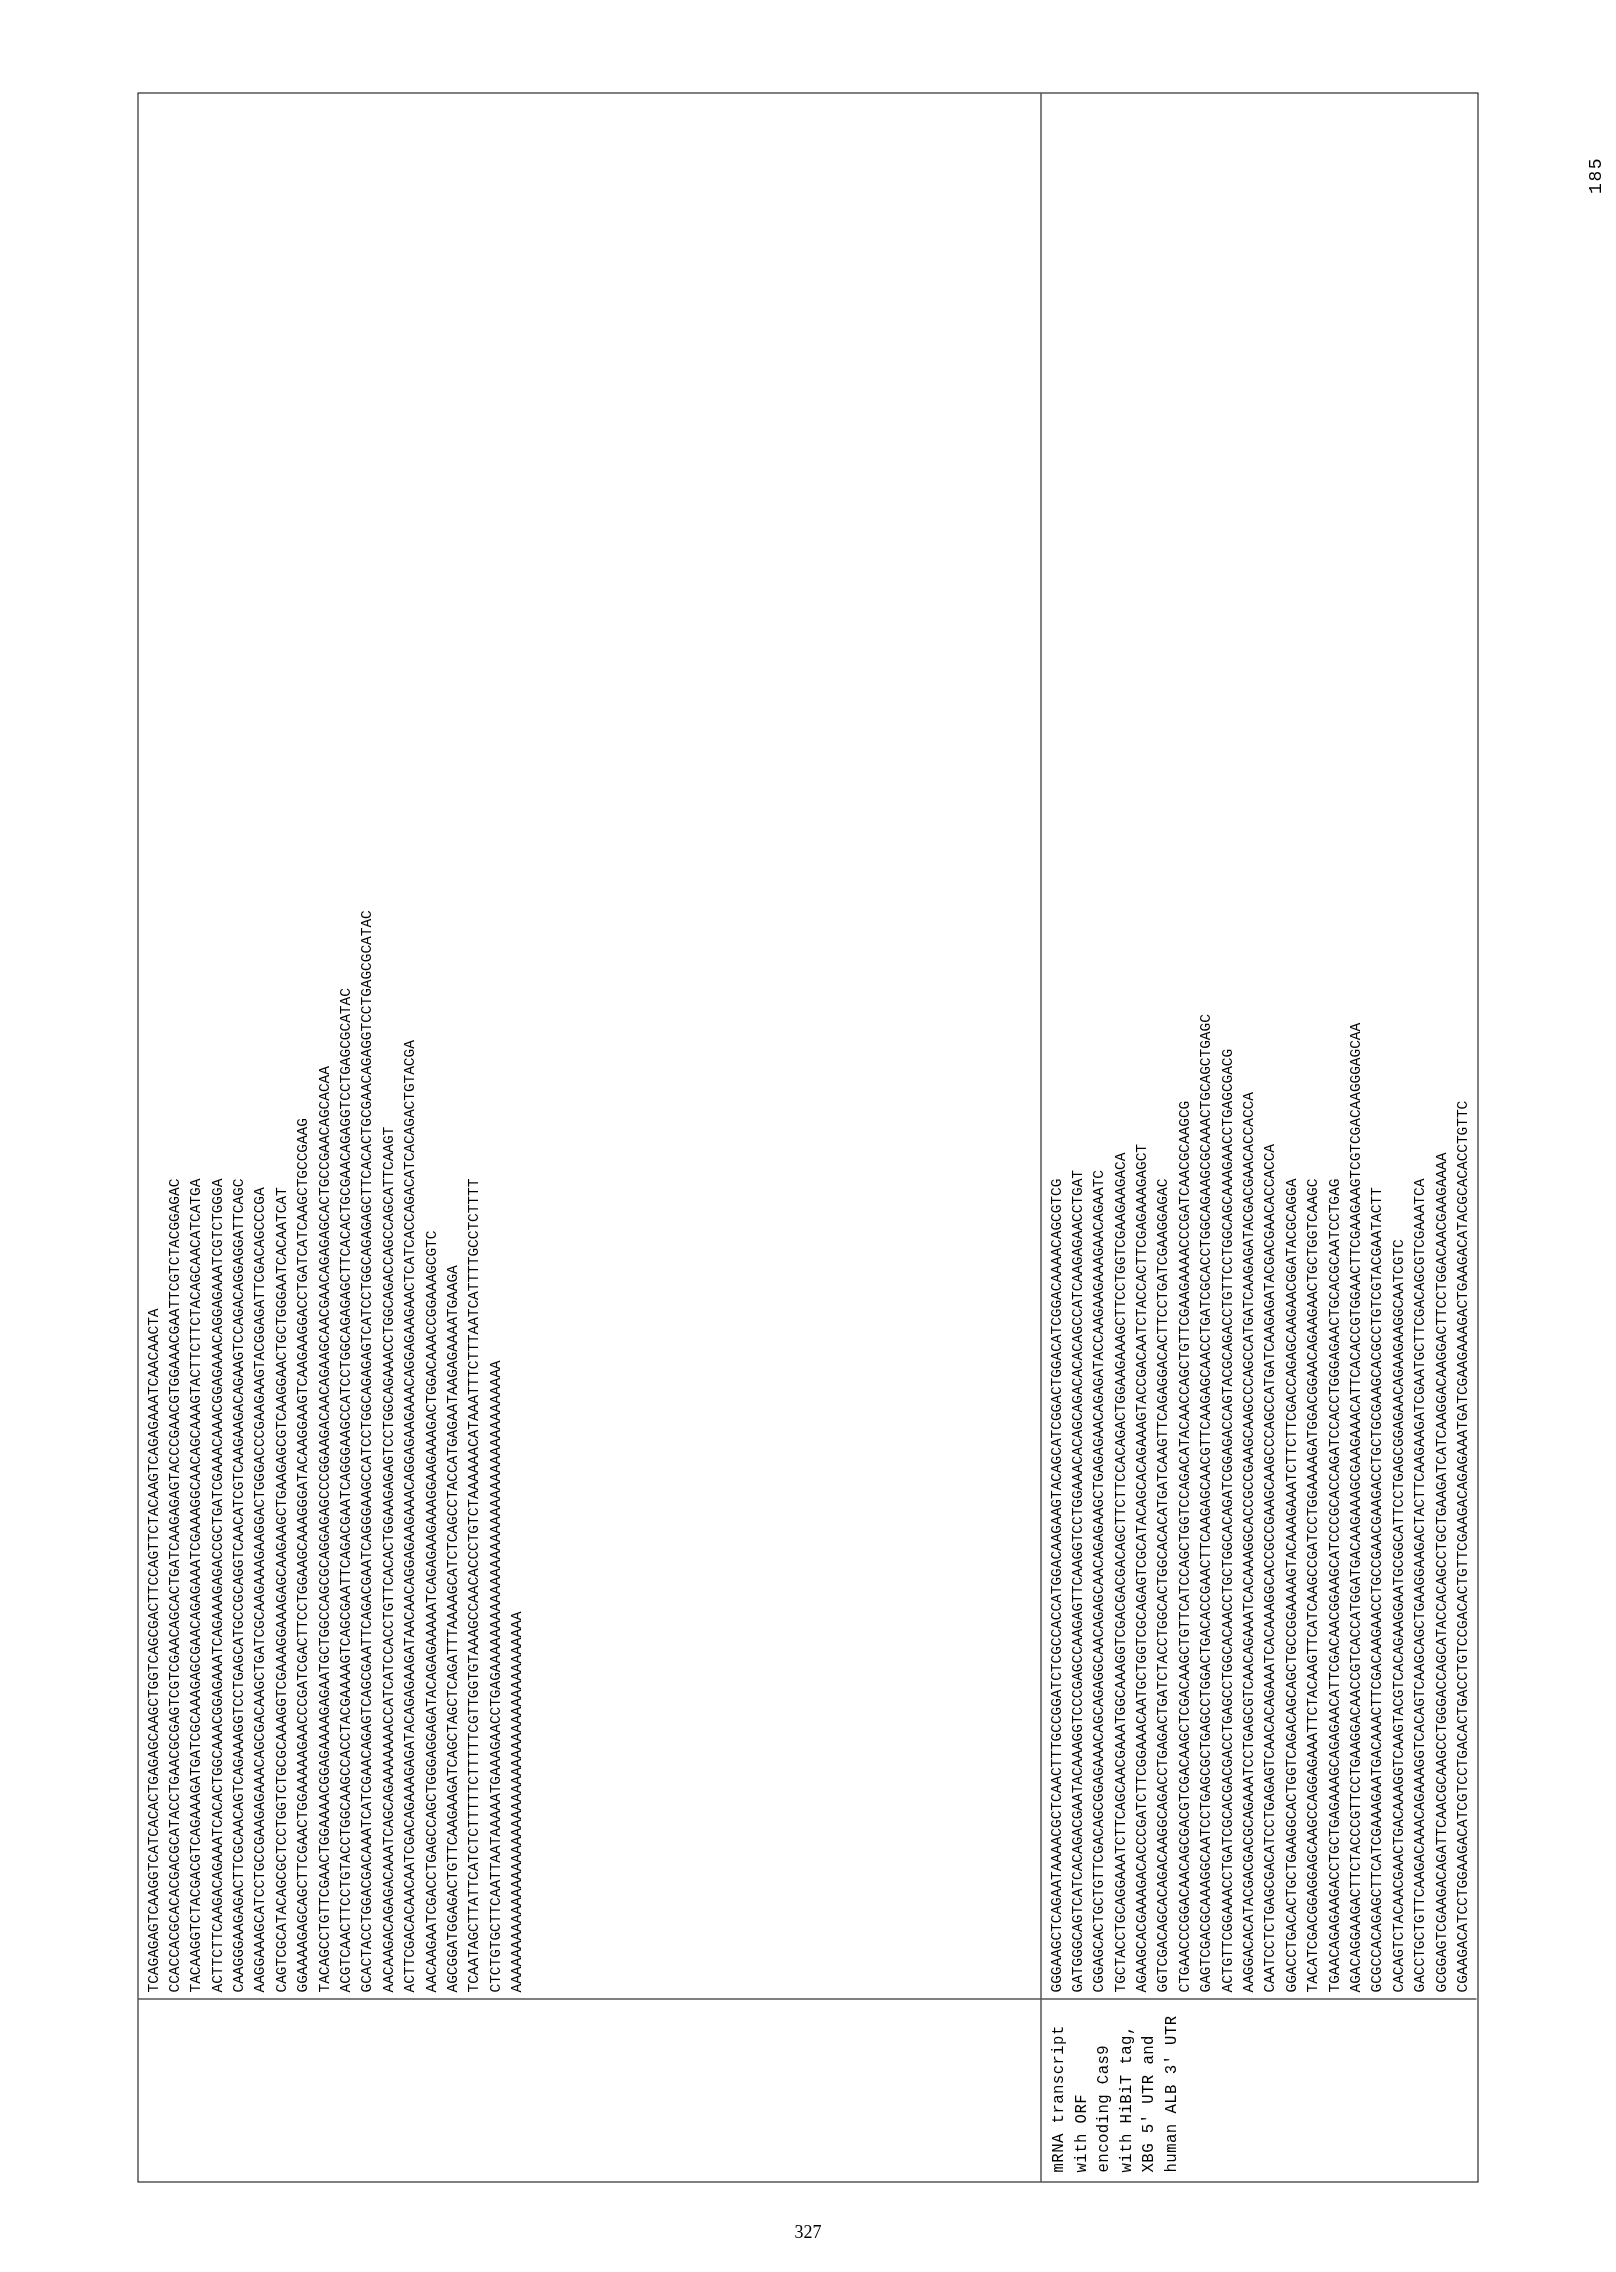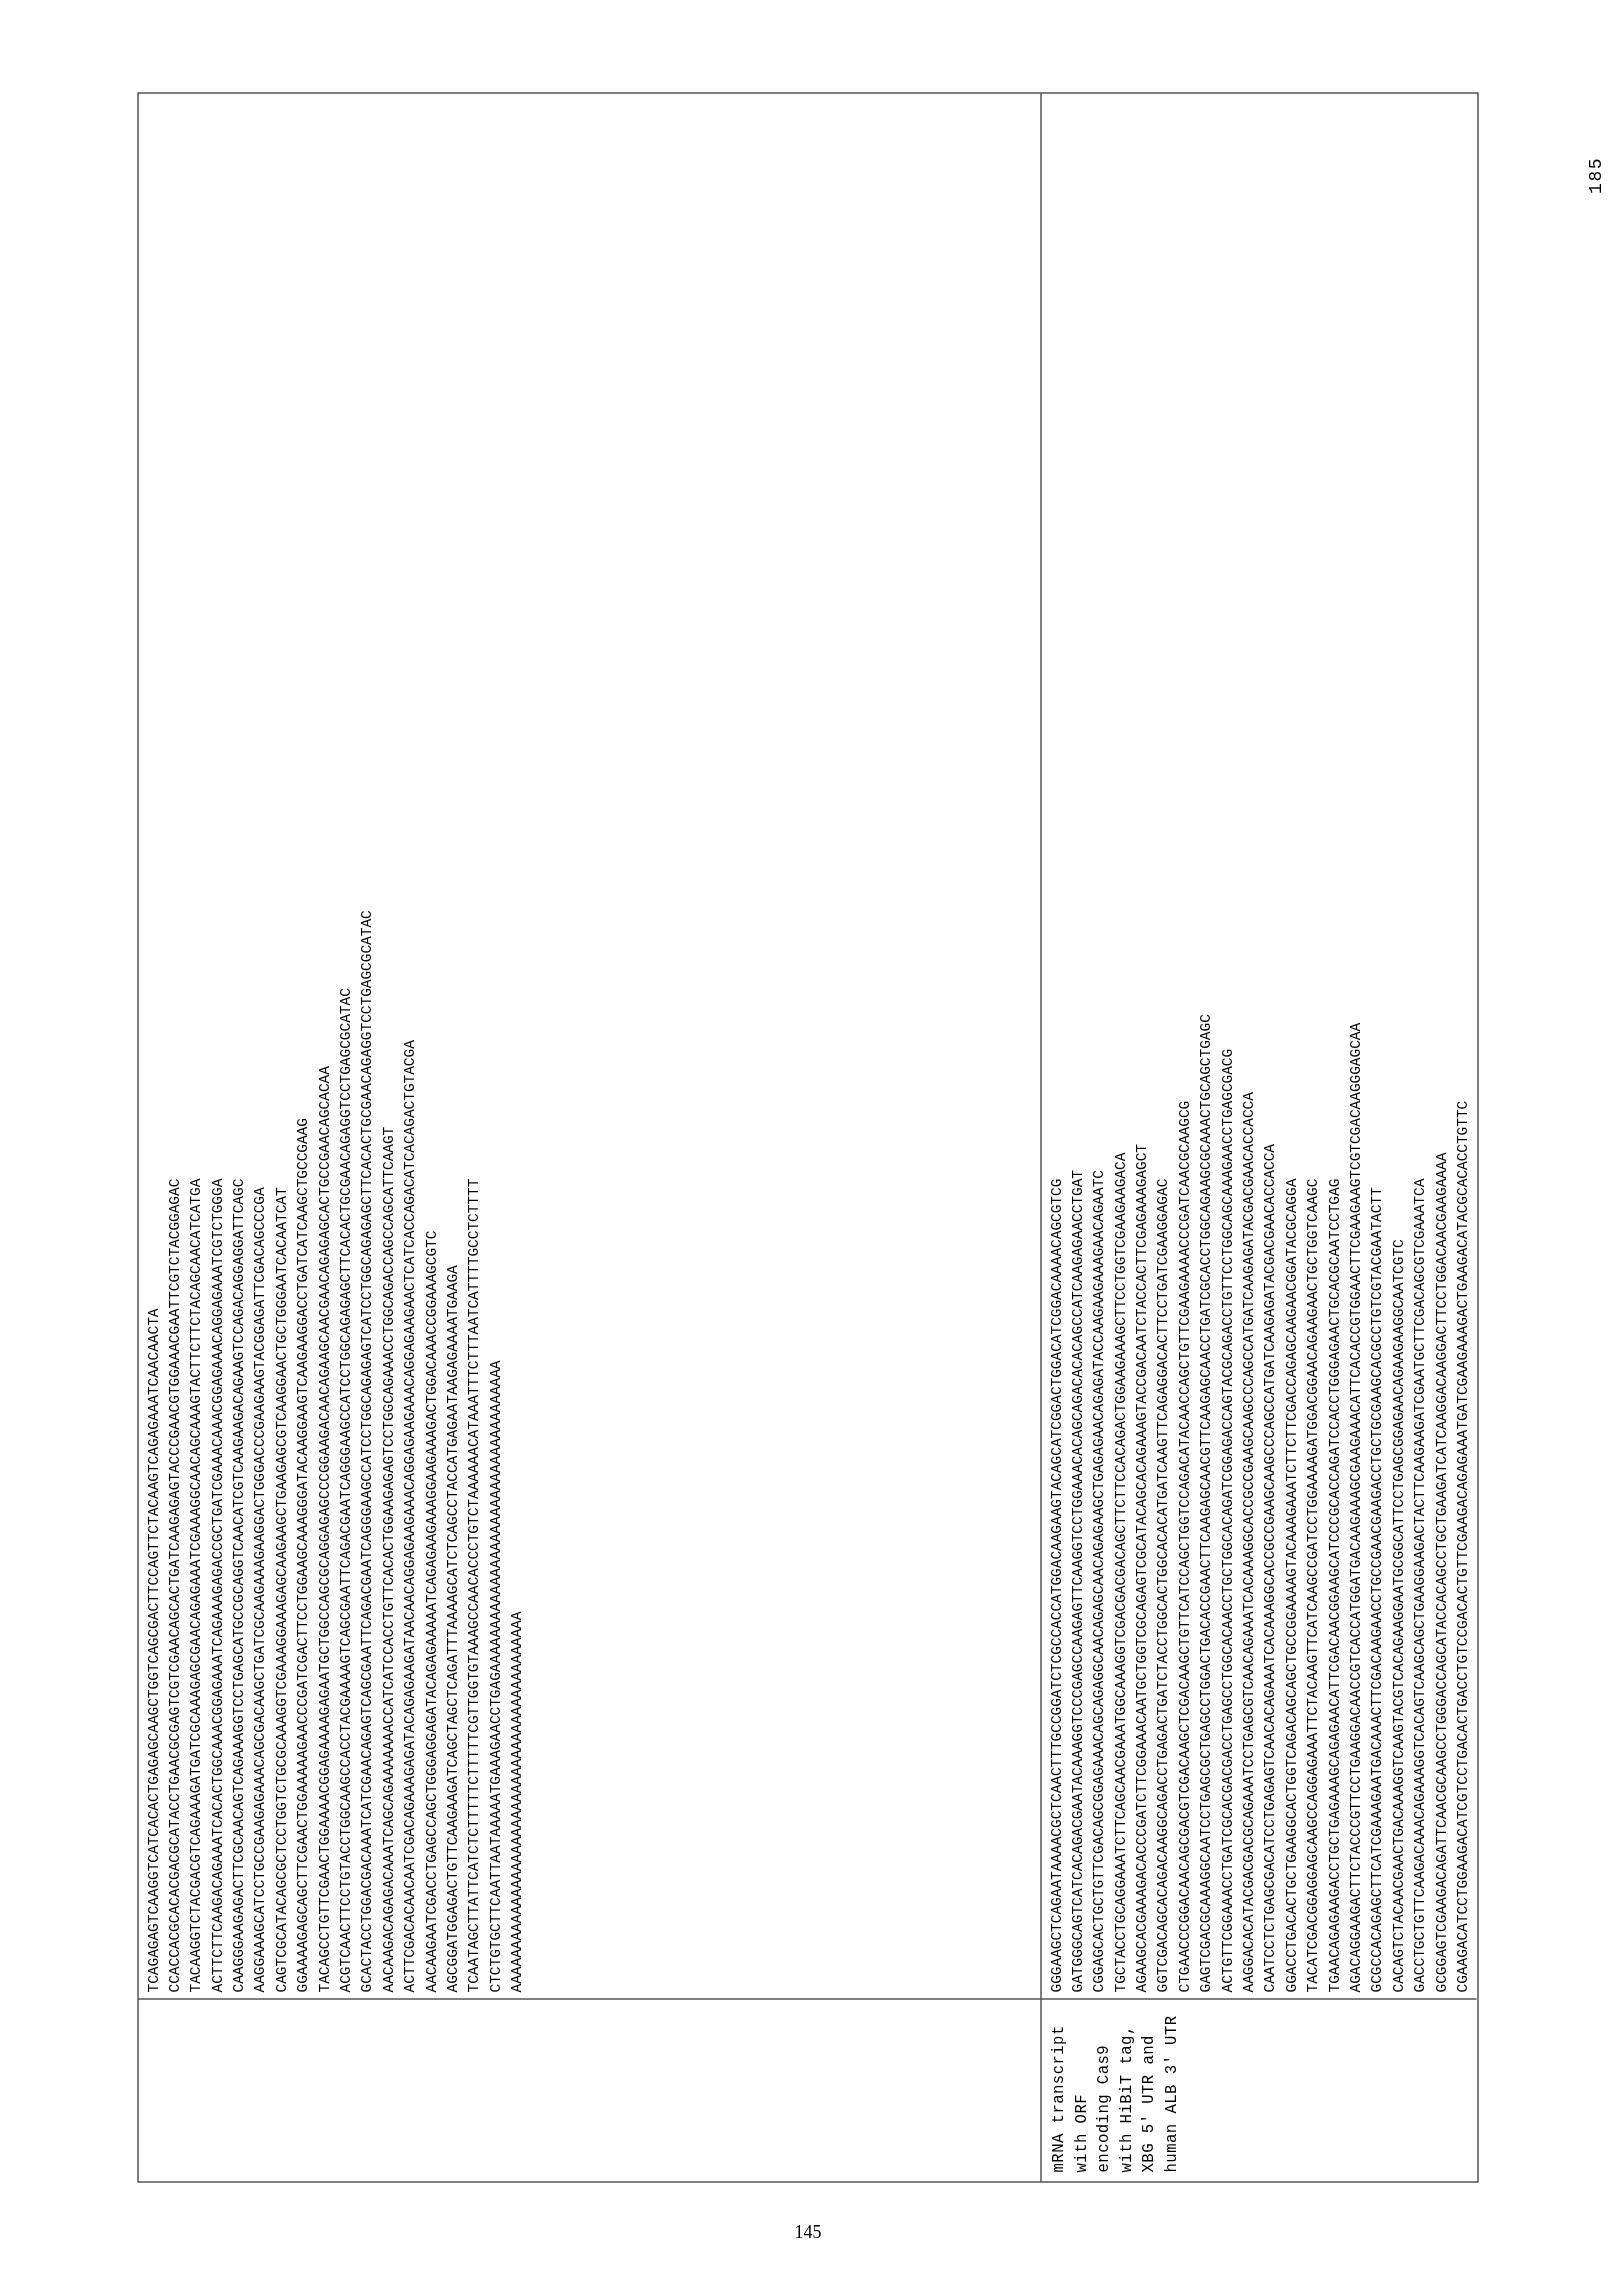--- a/index.html
+++ b/index.html
@@ -137,15 +137,15 @@
         </div>
         <div class="cell-seq">
           <div class="seq-lines"><div>GGGAAGCTCAGAATAAAACGCTCAACTTTGCCGGATCTCGCCACCATGGACAAGAAGTACAGCATCGGACTGGACATCGGACAAAACAGCGTCG</div><div>GATGGGCAGTCATCACAGACGAATACAAAGGTCCCGAGCCAAGAGTTCAAGGTCCTGGAAACACAGCAGACACACAGCCATCAAGAGAACCTGAT</div><div>CGGAGCACTGCTGTTCGACAGCGGAGAAACAGCAGAGGCAACAGAGCAACAGAGAAGCTGAGAGAACAGAGATACCAAGAAGAAAGAACAGAATC</div><div>TGCTACCTGCAGGAAATCTTCAGCAACGAAATGGCAAAGGTCGACGACGACAGCTTCTTCCACAGACTGGAAGAAAGCTTCCTGGTCGAAGAAGACA</div><div>AGAAGCACGAAAGACACCCGATCTTCGGAAACAATGCTGGTCGCAGAGTCGCATACAGCACAGAAAGTACCGACAATCTACCACTTCGAGAAAGAGCT</div><div>GGTCGACAGCACAGACAAGGCAGACCTGAGACTGATCTACCTGGCACTGGCACACATGATCAAGTTCAGAGGACACTTCCTGATCGAAGGAGAC</div><div>CTGAACCCGGACAACAGCGACGTCGACAAGCTCGACAAGCTGTTCATCCAGCTGGTCCAGACATACAACCAGCTGTTCGAAGAAAACCCGATCAACGCAAGCG</div><div>GAGTCGACGCAAAGGCAATCCTGAGCGCTGAGCCTGGACTGACACCGAACTTCAAGAGCAACGTTCAAGAGCAACCTGATCGCACCTGGCAGAAGCGCAAACTGCAGCTGAGC</div><div>ACTGTTCGGAAACCTGATCGCACGACGACCTGAGCCTGGCACAACCTGCTGGCACAGATCGGAGACCAGTACGCAGACCTGTTCCTGGCAGCAAAGAACCTGAGCGACG</div><div>AAGGACACATACGACGACGCAGAAATCCTGAGCGTCAACAGAAATCACAAAGGCACCGCCGAAGCAAGCCCAGCCATGATCAAGAGATACGACGAACACCACCA</div><div>CAATCCTCTGAGCGACATCCTGAGAGTCAACACAGAAATCACAAAGGCACCGCCGAAGCAAGCCCAGCCATGATCAAGAGATACGACGAACACCACCA</div><div>GGACCTGACACTGCTGAAGGCACTGGTCAGACAGCAGCTGCCGGAAAAGTACAAAGAAATCTTCTTCGACCAGAGCAAGAACGGATACGCAGGA</div><div>TACATCGACGGAGGAGCAAGCCAGGAGAAATTCTACAAGTTCATCAAGCCGATCCTGGAAAAGATGGACGGAACAGAAGAACTGCTGGTCAAGC</div><div>TGAACAGAGAAGACCTGCTGAGAAAGCAGAGAACATTCGACAACGGAAGCATCCCGCACCAGATCCACCTGGGAGAACTGCACGCAATCCTGAG</div><div>AGACAGGAAGACTTCTACCCGTTCCTGAAGGACAACCGTCACCATGGATGACAAGAAAGCGAAGAAACATTCACACCGTGGAACTTCGAAGAAGTCGTCGACAAGGGAGCAA</div><div>GCGCCACAGAGCTTCATCGAAAGAATGACAAACTTCGACAAGAACCTGCCGAACGAAGACCTGCTGCGAAGCACGCCTGTCGTACGAATACTT</div><div>CACAGTCTACAACGAACTGACAAAGGTCAAGTACGTCACAGAAGGAATGCGGCATTCCTGAGCGGAGAACAGAAGAAGGCAATCGTC</div><div>GACCTGCTGTTCAAGACAAACAGAAAGGTCACAGTCAAGCAGCTGAAGGAAGACTACTTCAAGAAGATCGAATGCTTCGACAGCGTCGAAATCA</div><div>GCGGAGTCGAAGACAGATTCAACGCAAGCCTGGGACCAGCATACCACAGCCTGCTGAAGATCATCAAGGACAAGGACTTCCTGGACAACGAAGAAAA</div><div>CGAAGACATCCTGGAAGACATCGTCCTGACACTGACCTGTCCGACACTGTTCGAAGACAGAGAAATGATCGAAGAAAGACTGAAGACATACGCACACCTGTTC</div></div>
         </div>
       </div>
 
     </div>
   </div>
 
   <div class="marker">185</div>
-  <div class="page-number">145</div>
+  <div class="page-number">327</div>
 </div>
 
 
 </body></html>

